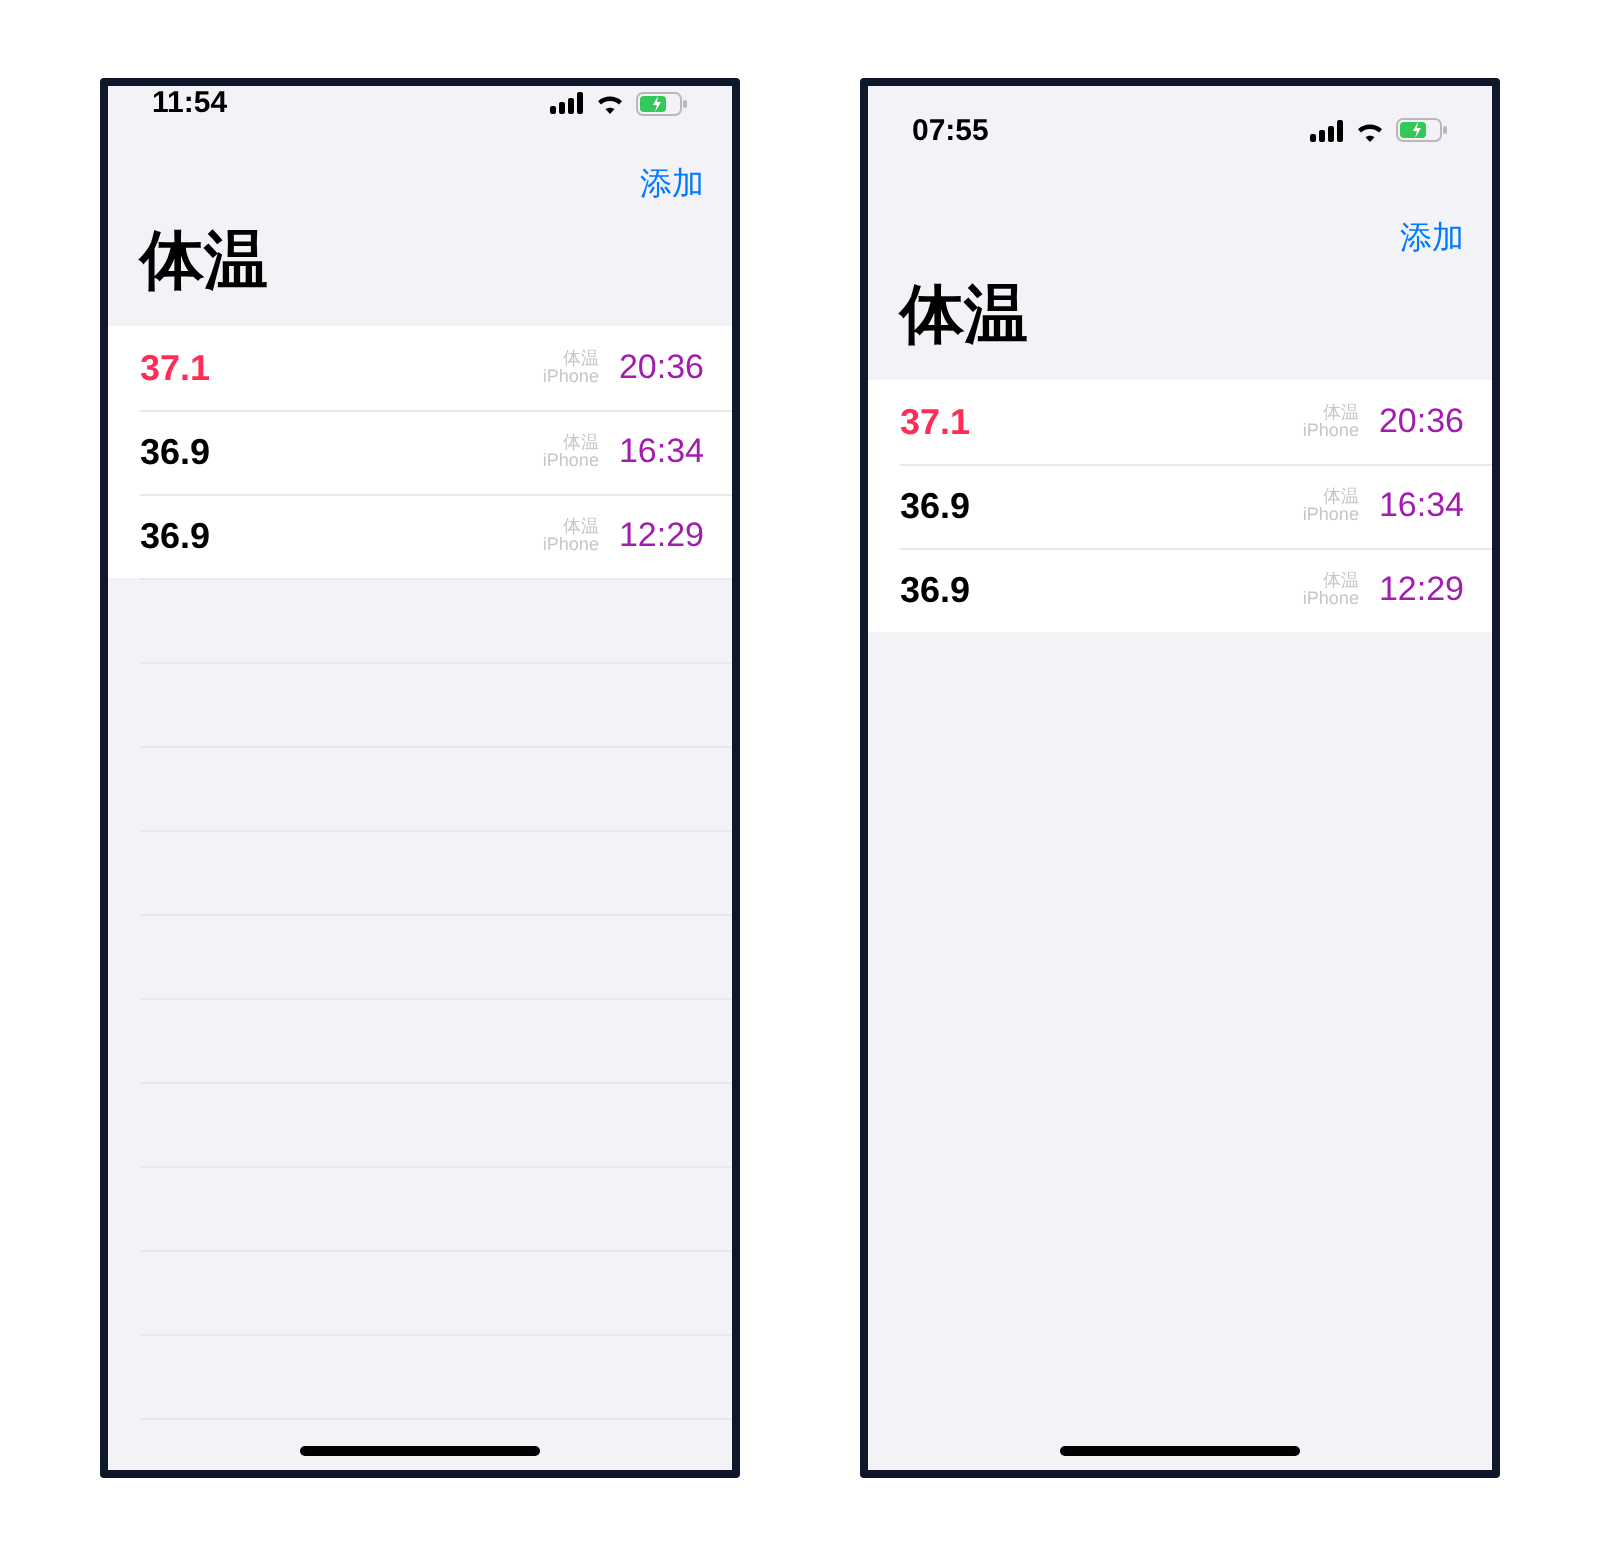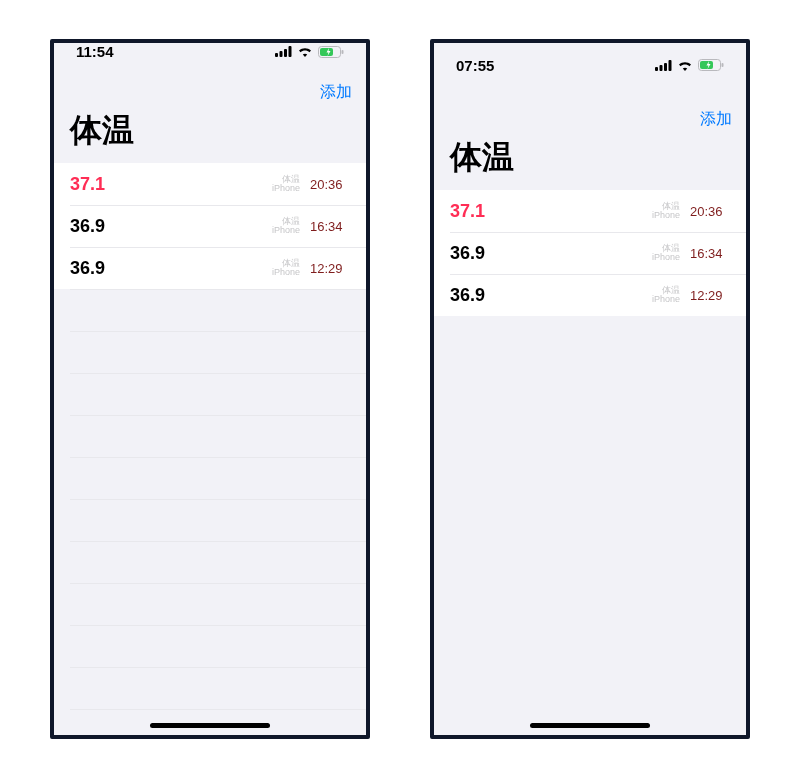--- a/index.html
+++ b/index.html
@@ -96,22 +96,22 @@
       align-items: flex-end;
       justify-content: center;
       line-height: 1.05;
       padding-right: 10px;
     }
     .row-meta span {
       font-size: 9px;
       color: #c6c6c8;
     }
     .row-time {
-      font-size: 13px;
-      color: #7f1d1d;
+      font-size: 17px;
+      color: #a21caf;
       padding-right: 14px;
       min-width: 56px;
       text-align: left;
     }
     .empty-rows {
       flex: 1;
       display: flex;
       flex-direction: column;
     }
     .empty-rows .blank-row {

